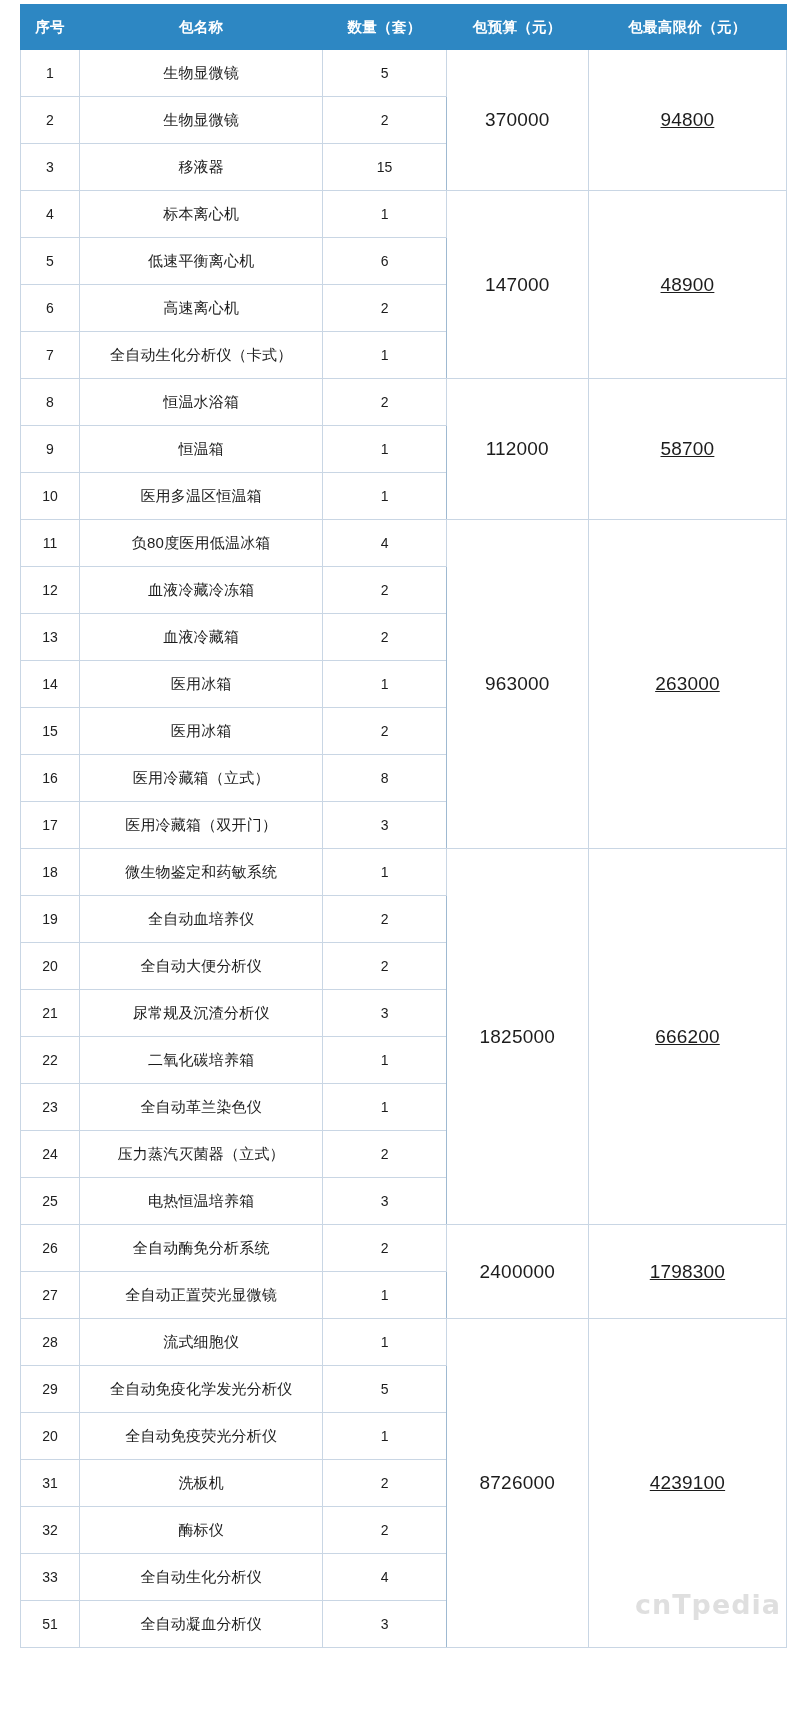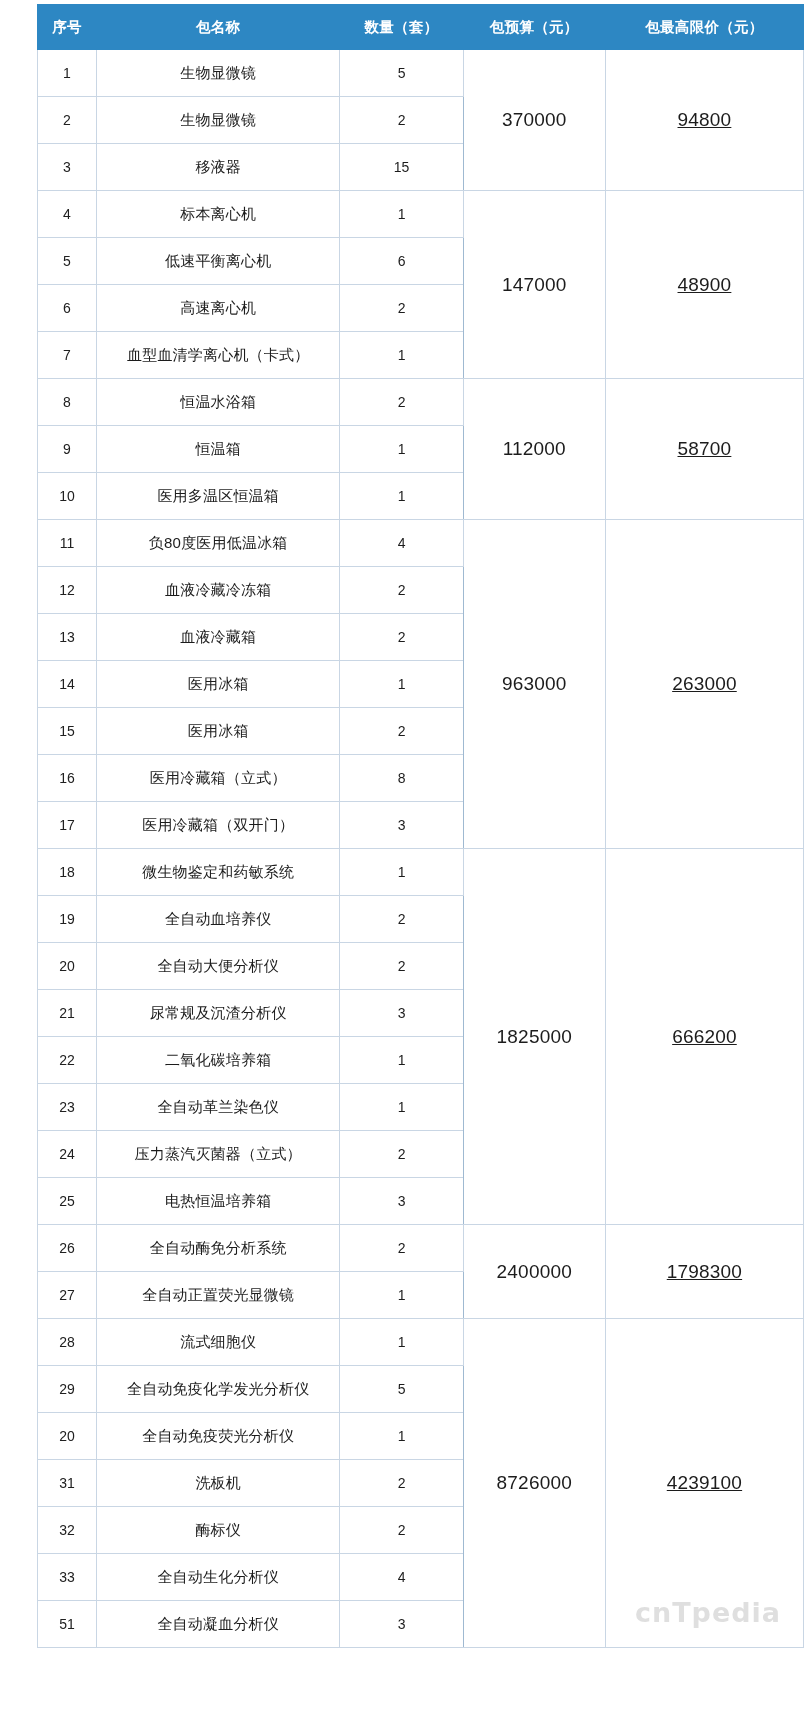--- a/index.html
+++ b/index.html
@@ -9,21 +9,21 @@
   }
   body {
     width: 807px;
     font-family: "Liberation Sans", "DejaVu Sans", sans-serif;
     color: #1a1a1a;
     -webkit-font-smoothing: antialiased;
   }
   .sheet {
     position: relative;
     width: 807px;
-    padding: 4px 0 0 17px;
+    padding: 4px 0 0 0;
     box-sizing: border-box;
   }
   table.bid-table {
     border-collapse: collapse;
     width: 767px;
     margin: 0 20px;
     table-layout: fixed;
   }
   table.bid-table col.c-idx    { width: 56px; }
   table.bid-table col.c-name   { width: 231px; }
@@ -74,21 +74,21 @@
   tbody td.money {
     border-left: 1px solid #9fb9d1;
   }
   tbody td.cap {
     border-left: 1px solid #c9d6e4;
     text-decoration: underline;
   }
   .watermark {
     position: absolute;
     right: 26px;
-    bottom: 20px;
+    bottom: 28px;
     font-family: "DejaVu Sans", sans-serif;
     font-size: 27px;
     font-weight: bold;
     color: rgba(150, 150, 150, 0.30);
     letter-spacing: 1px;
     user-select: none;
     pointer-events: none;
   }
 </style>
 </head>
@@ -142,21 +142,21 @@
           <td class="name">低速平衡离心机</td>
           <td class="qty">6</td>
         </tr>
         <tr>
           <td class="idx">6</td>
           <td class="name">高速离心机</td>
           <td class="qty">2</td>
         </tr>
         <tr>
           <td class="idx">7</td>
-          <td class="name">血型血清学离心机（卡式）</td>
+          <td class="name">全自动生化分析仪（卡式）</td>
           <td class="qty">1</td>
         </tr>
         <tr class="group-start">
           <td class="idx">8</td>
           <td class="name">恒温水浴箱</td>
           <td class="qty">2</td>
           <td class="money" rowspan="3">112000</td>
           <td class="money cap" rowspan="3">58700</td>
         </tr>
         <tr>

